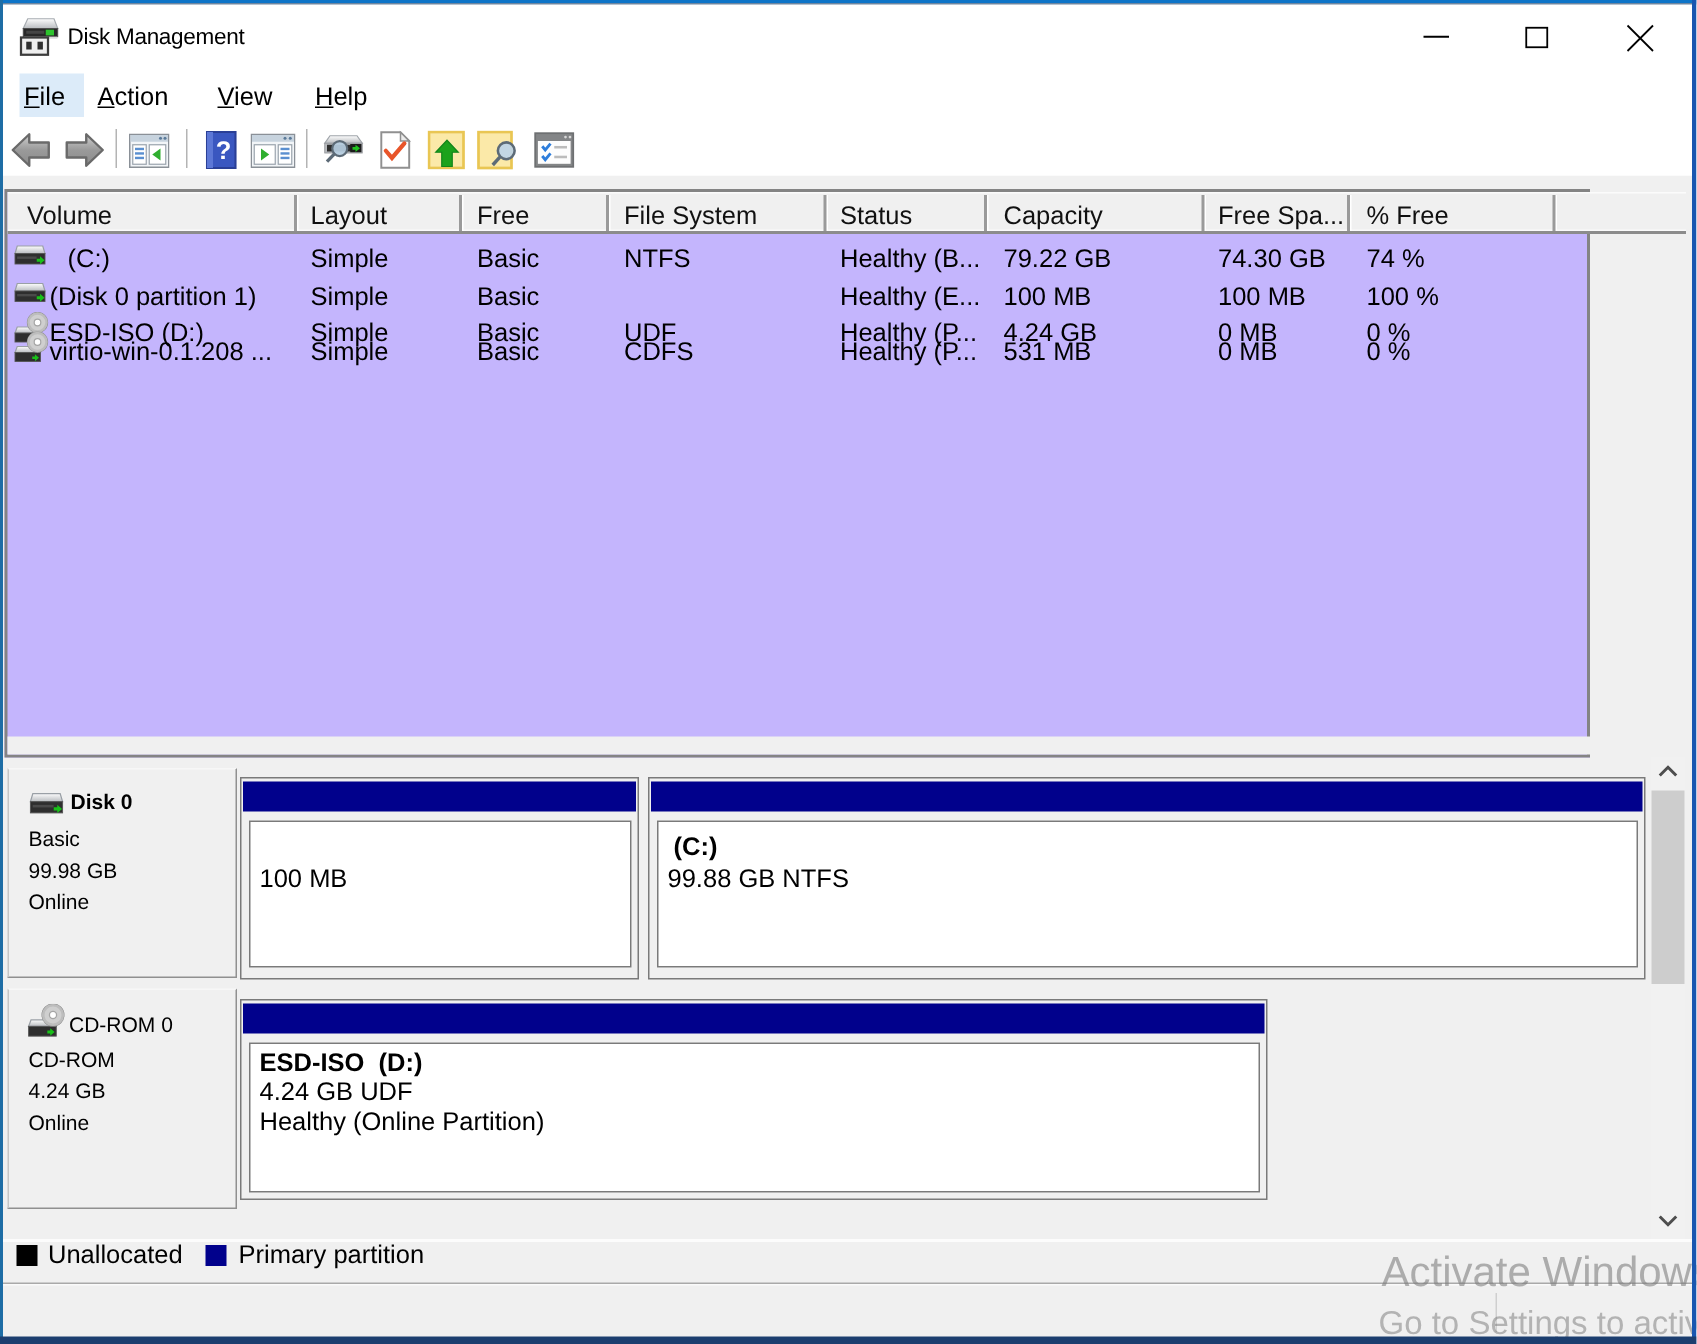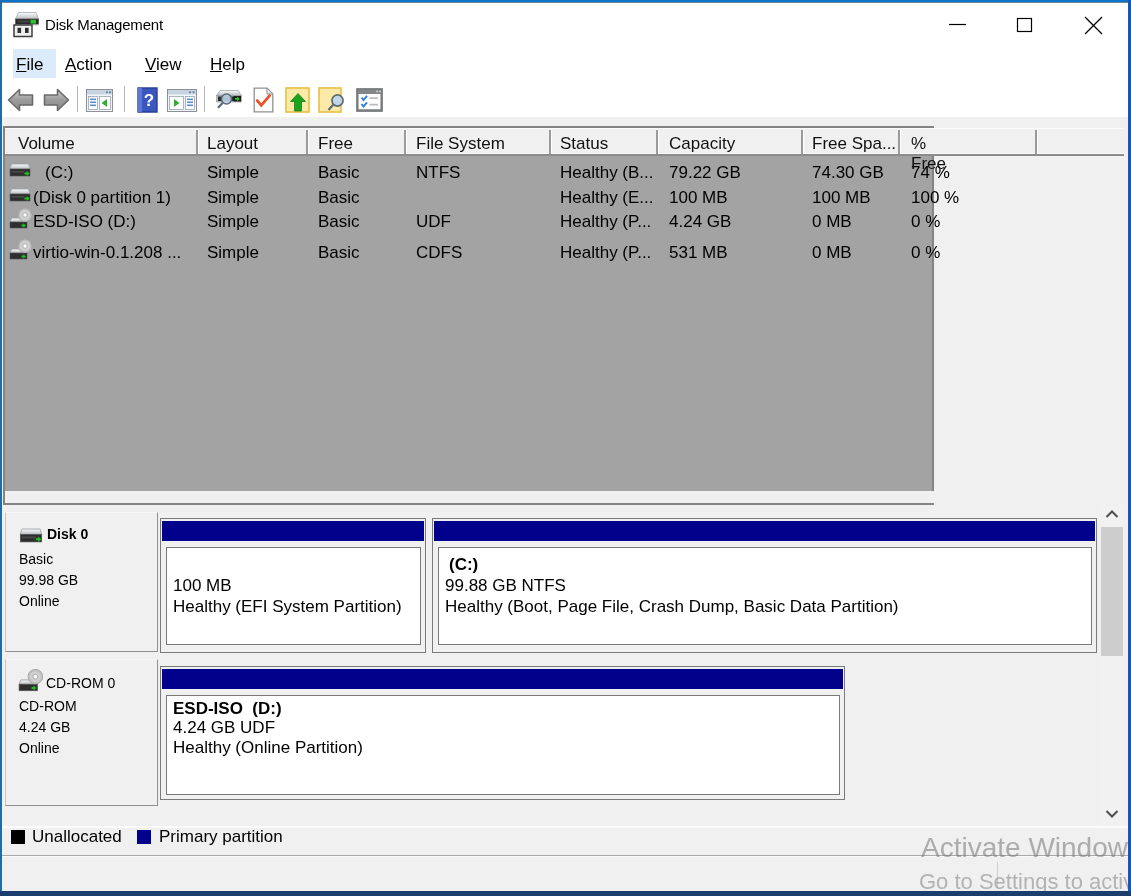--- a/index.html
+++ b/index.html
@@ -20,21 +20,21 @@
 #menubar{left:2px;top:47px;width:1126px;height:34px;background:#fff}
 #file-hl{left:13px;top:49px;width:43px;height:29px;background:#dcebf9}
 .mi{top:55px;font-size:17px}
 .mi u{text-decoration-thickness:1px}
 
 #toolbar{left:2px;top:81px;width:1126px;height:36px;background:#fff}
 .tsep{top:86px;width:1px;height:26px;background:#b4b4b4}
 
 #contentbg{left:2px;top:117px;width:1126px;height:774px;background:#f0f0f0}
 
-#listpanel{left:3px;top:126px;width:931px;height:379px;background:#a3a3a3;
+#listpanel{left:3px;top:126px;width:1057px;height:379px;background:#c4b5fd;
   border:2px solid #848484;box-sizing:border-box}
 #lheader{left:0;top:0;width:1119px;height:28px;background:#f0f0f0;border-bottom:2px solid #8c8c8c;box-sizing:border-box;box-shadow:inset 0 1px 0 #fbfbfb,inset 0 -1px 0 #fafafa}
 .hsep{top:2px;width:2px;height:24px;background:#9a9a9a;box-shadow:1px 0 0 #fff}
 .hcell{top:6px;font-size:17px;color:#111}
 #hscroll{left:0;top:363px;width:1119px;height:12px;background:#f0f0f0}
 .lrow{left:0;width:1119px;height:25px}
 .ltext{top:3px;font-size:17px}
 
 .diskbox{left:5px;width:153px;background:#f0f0f0;border:1px solid;
   border-color:#f7f7f7 #909090 #909090 #c6c6c6;box-sizing:border-box}
@@ -242,21 +242,21 @@
       </svg>
     <div class="abs ltext" style="left:28px">ESD-ISO (D:)</div>
     <div class="abs ltext" style="left:202px">Simple</div>
     <div class="abs ltext" style="left:313px">Basic</div>
     <div class="abs ltext" style="left:411px">UDF</div>
     <div class="abs ltext" style="left:555px">Healthy (P...</div>
     <div class="abs ltext" style="left:664px">4.24 GB</div>
     <div class="abs ltext" style="left:807px">0 MB</div>
     <div class="abs ltext" style="left:906px">0 %</div>
   </div>
-  <div class="abs lrow" style="top:112px">
+  <div class="abs lrow" style="top:94px">
     <svg class="abs" style="left:4px;top:-1px" width="24" height="22">
         <use href="#sym-cd"></use>
       </svg>
     <div class="abs ltext" style="left:28px">virtio-win-0.1.208 ...</div>
     <div class="abs ltext" style="left:202px">Simple</div>
     <div class="abs ltext" style="left:313px">Basic</div>
     <div class="abs ltext" style="left:411px">CDFS</div>
     <div class="abs ltext" style="left:555px">Healthy (P...</div>
     <div class="abs ltext" style="left:664px">531 MB</div>
     <div class="abs ltext" style="left:807px">0 MB</div>
@@ -271,28 +271,26 @@
     </svg>
   <div class="dlabel" style="left:41px;top:13px;font-weight:bold">Disk 0</div>
   <div class="dlabel" style="top:38px">Basic</div>
   <div class="dlabel" style="top:59px">99.98 GB</div>
   <div class="dlabel" style="top:80px">Online</div>
 </div>
 <div class="abs part" style="left:160px;top:518px;width:266px;height:135px">
   <div class="pband"></div>
   <div class="pinner" style="top:28px;bottom:7px"></div>
   <div class="pline" style="top:57px">100 MB</div>
-  <div class="pline" style="top:78px">Healthy (EFI System Partition)</div>
 </div>
 <div class="abs part" style="left:432px;top:518px;width:665px;height:135px">
   <div class="pband"></div>
   <div class="pinner" style="top:28px;bottom:7px"></div>
   <div class="pline" style="top:36px;left:16px;font-weight:bold">(C:)</div>
   <div class="pline" style="top:57px">99.88 GB NTFS</div>
-  <div class="pline" style="top:78px">Healthy (Boot, Page File, Crash Dump, Basic Data Partition)</div>
 </div>
 
 <div class="abs diskbox" style="top:659px;height:147px">
   <svg class="abs" style="left:12px;top:9px" width="26" height="24" viewBox="0 0 24 22">
       <use href="#sym-cd"></use>
     </svg>
   <div class="dlabel" style="left:40px;top:15px;font-weight:normal">CD-ROM 0</div>
   <div class="dlabel" style="top:38px">CD-ROM</div>
   <div class="dlabel" style="top:59px">4.24 GB</div>
   <div class="dlabel" style="top:80px">Online</div>

